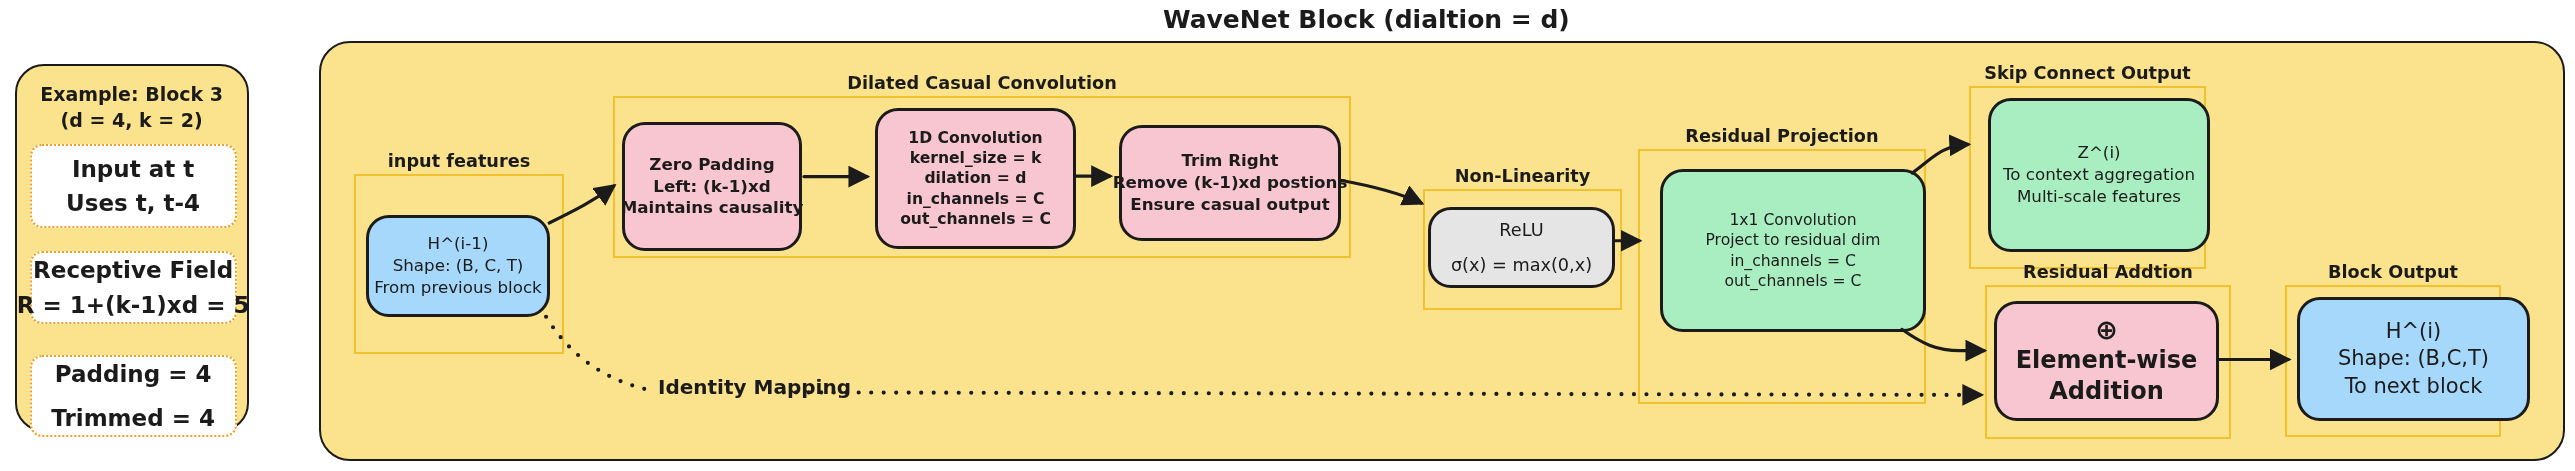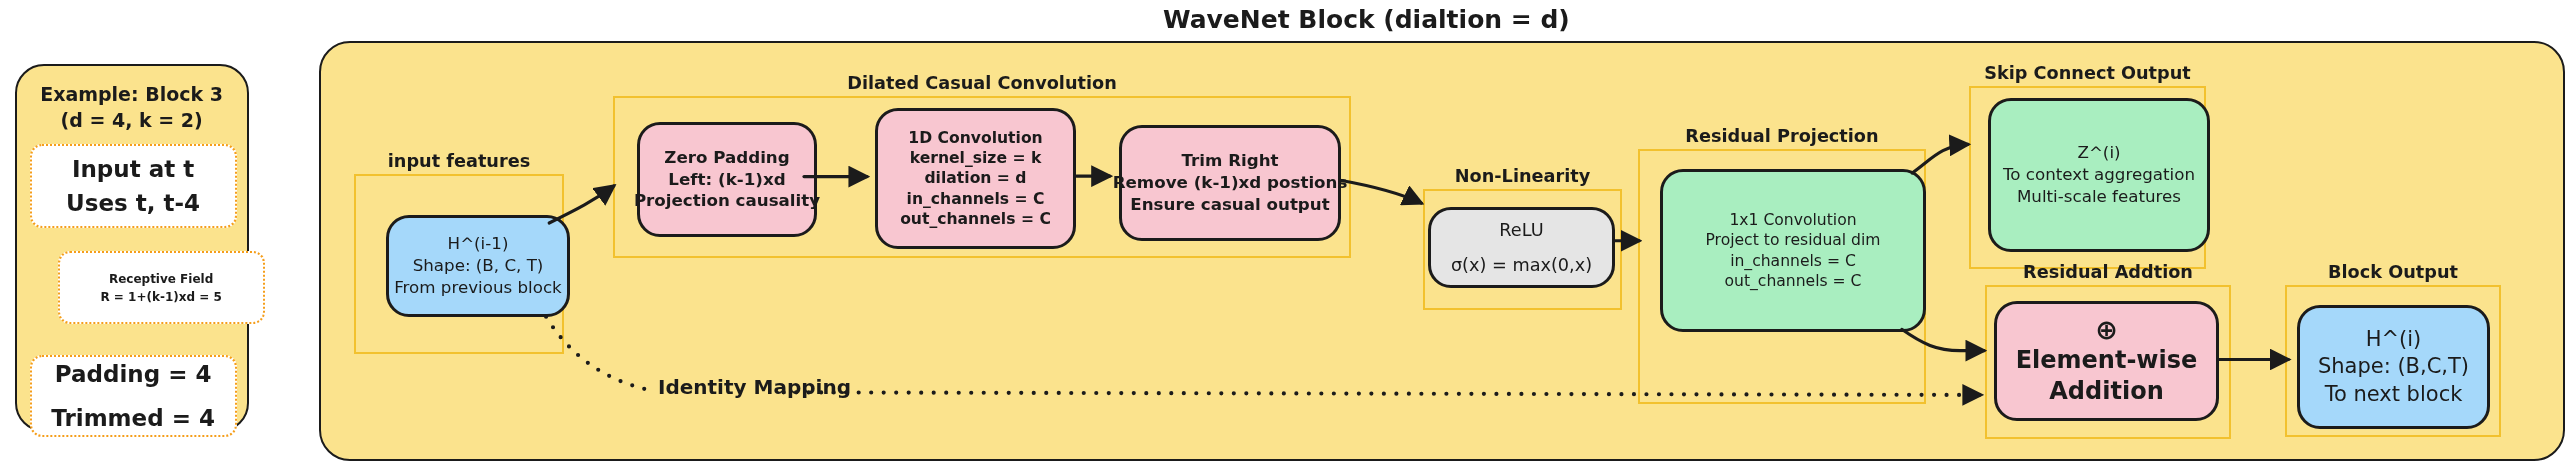--- a/index.html
+++ b/index.html
@@ -24,21 +24,21 @@
     font-size:19px;font-weight:600;line-height:1.4;
   }
   .card{
     position:absolute;left:13px;width:207px;background:#ffffff;
     border:2.6px dotted #F59E1B;border-radius:12px;box-sizing:border-box;
     display:flex;flex-direction:column;justify-content:center;align-items:center;
     text-align:center;
   }
   .card .ln{white-space:nowrap;}
   .card-large{font-size:23px;line-height:1.5;font-weight:600;}
-  .card-small{font-size:12px;line-height:1.5;font-weight:600;margin-left:28px;}
+  .card-small{font-size:23px;line-height:1.5;font-weight:600;}
   #card-input{top:78px;height:84px;}
   #card-receptive{top:185px;height:73px;}
   #card-padding{top:289px;height:82px;justify-content:space-between;}
   
   .main-panel{
     position:absolute;left:319px;top:41px;width:2246px;height:420px;
     background:#FBE38D;border:2.1px solid #1b1b1b;border-radius:31px;
     box-sizing:border-box;
   }
   
@@ -95,33 +95,33 @@
     <div class="ln">Padding = 4</div>
     <div class="ln">Trimmed = 4</div>
   </div>
 </div>
 
 <div class="main-panel">
 
   <div class="section" style="left:33px;top:131px;width:210px;height:180px;">
     <div class="sec-label">input features</div>
   </div>
-  <div class="node fill-blue t32" style="left:45px;top:172px;width:184px;height:102px;margin-left:20px;">
+  <div class="node fill-blue t32" style="left:45px;top:172px;width:184px;height:102px;">
     <div class="ln">H^(i-1)</div>
     <div class="ln">Shape: (B, C, T)</div>
     <div class="ln">From previous block</div>
   </div>
 
   <div class="section" style="left:292px;top:53px;width:738px;height:162px;">
     <div class="sec-label">Dilated Casual Convolution</div>
   </div>
-  <div class="node fill-pink t32" style="left:316px;top:79px;width:180px;height:115px;">
+  <div class="node fill-pink t32" style="left:301px;top:79px;width:180px;height:129px;">
     <div class="ln">Zero Padding</div>
     <div class="ln">Left: (k-1)xd</div>
-    <div class="ln">Projection causality</div>
+    <div class="ln">Maintains causality</div>
   </div>
   <div class="node fill-pink t30" style="left:554px;top:65px;width:201px;height:141px;">
     <div class="ln">1D Convolution</div>
     <div class="ln">kernel_size = k</div>
     <div class="ln">dilation = d</div>
     <div class="ln">in_channels = C</div>
     <div class="ln">out_channels = C</div>
   </div>
   <div class="node fill-pink t32" style="left:798px;top:82px;width:222px;height:116px;">
     <div class="ln">Trim Right</div>
@@ -161,21 +161,21 @@
   </div>
   <div class="node fill-pink" style="left:1673px;top:258px;width:225px;height:120px;">
     <div class="sym">⊕</div>
     <div class="ln t46">Element-wise</div>
     <div class="ln t46">Addition</div>
   </div>
 
   <div class="section" style="left:1964px;top:242px;width:216px;height:152px;">
     <div class="sec-label">Block Output</div>
   </div>
-  <div class="node fill-blue t40" style="left:1976px;top:254px;width:193px;height:124px;margin-top:8px;">
+  <div class="node fill-blue t40" style="left:1976px;top:254px;width:233px;height:124px;">
     <div class="ln">H^(i)</div>
     <div class="ln">Shape: (B,C,T)</div>
     <div class="ln">To next block</div>
   </div>
 </div>
 
 <svg class="arrows" width="2576" height="471" viewBox="0 0 4940 904">
   <defs>
     <marker id="ah" viewBox="0 0 10 10" refX="8.5" refY="5" markerWidth="7" markerHeight="7" orient="auto-start-reverse">
       <path d="M0,0 L10,5 L0,10 z" fill="#1b1b1b"></path>

